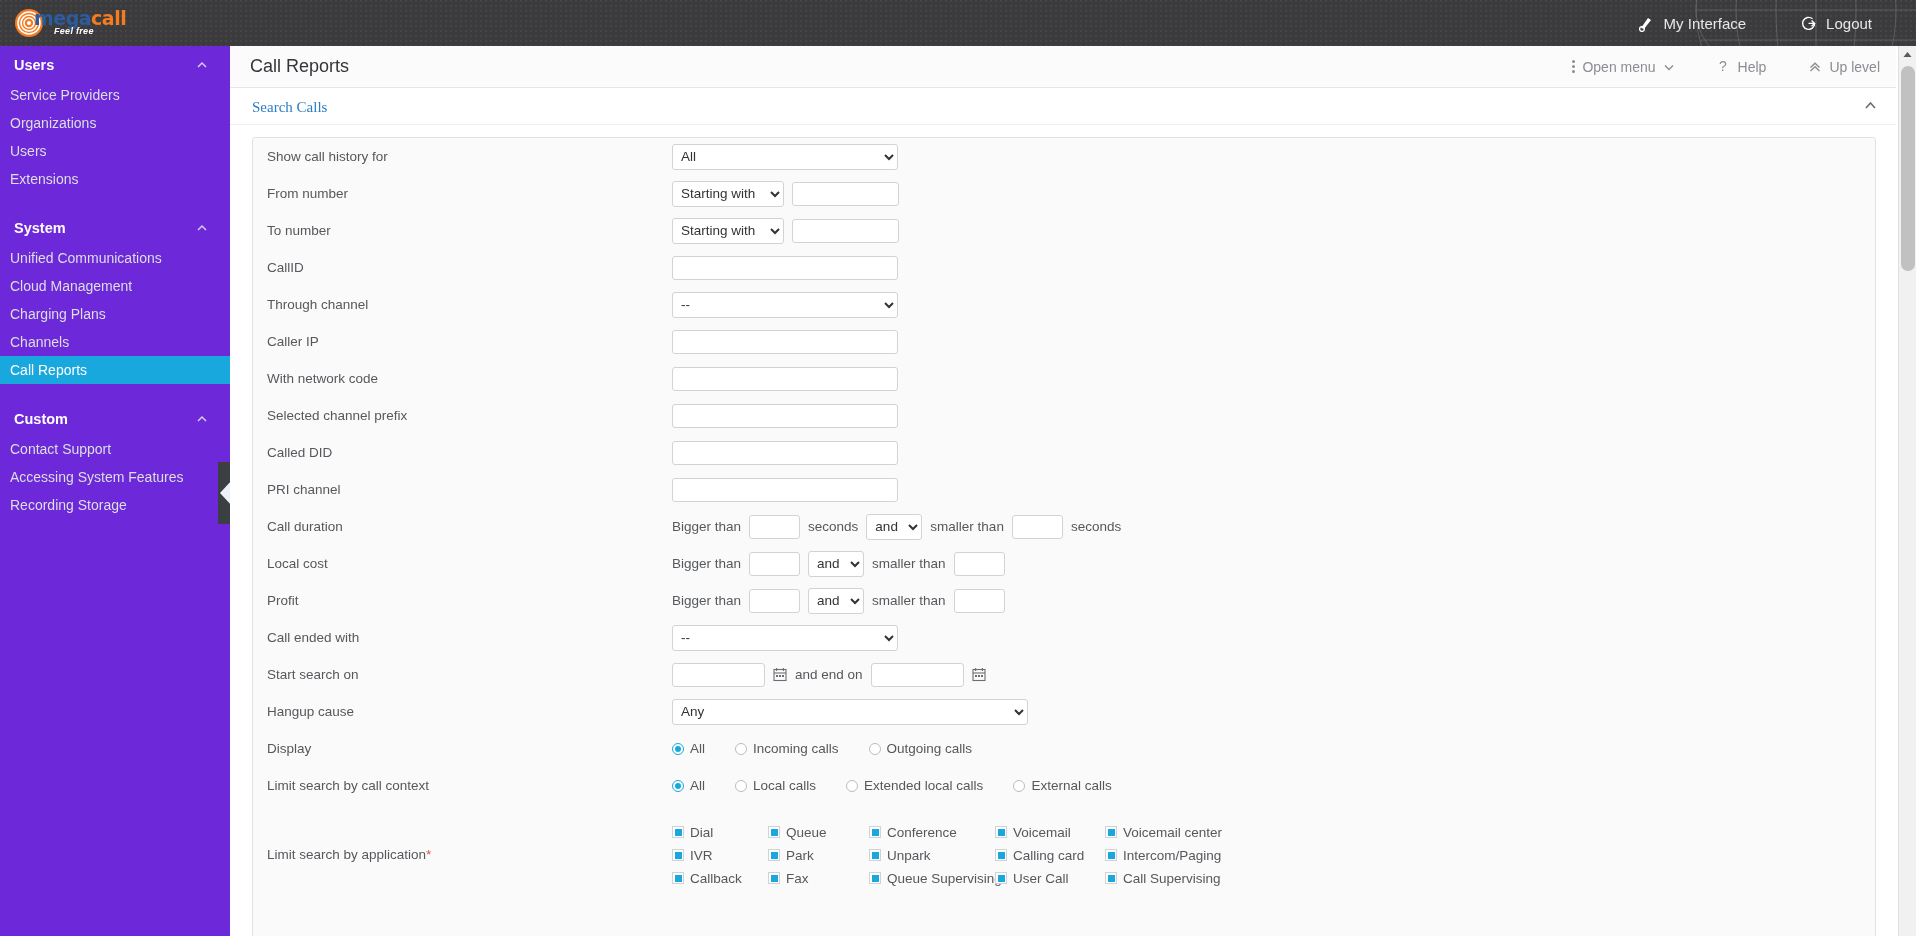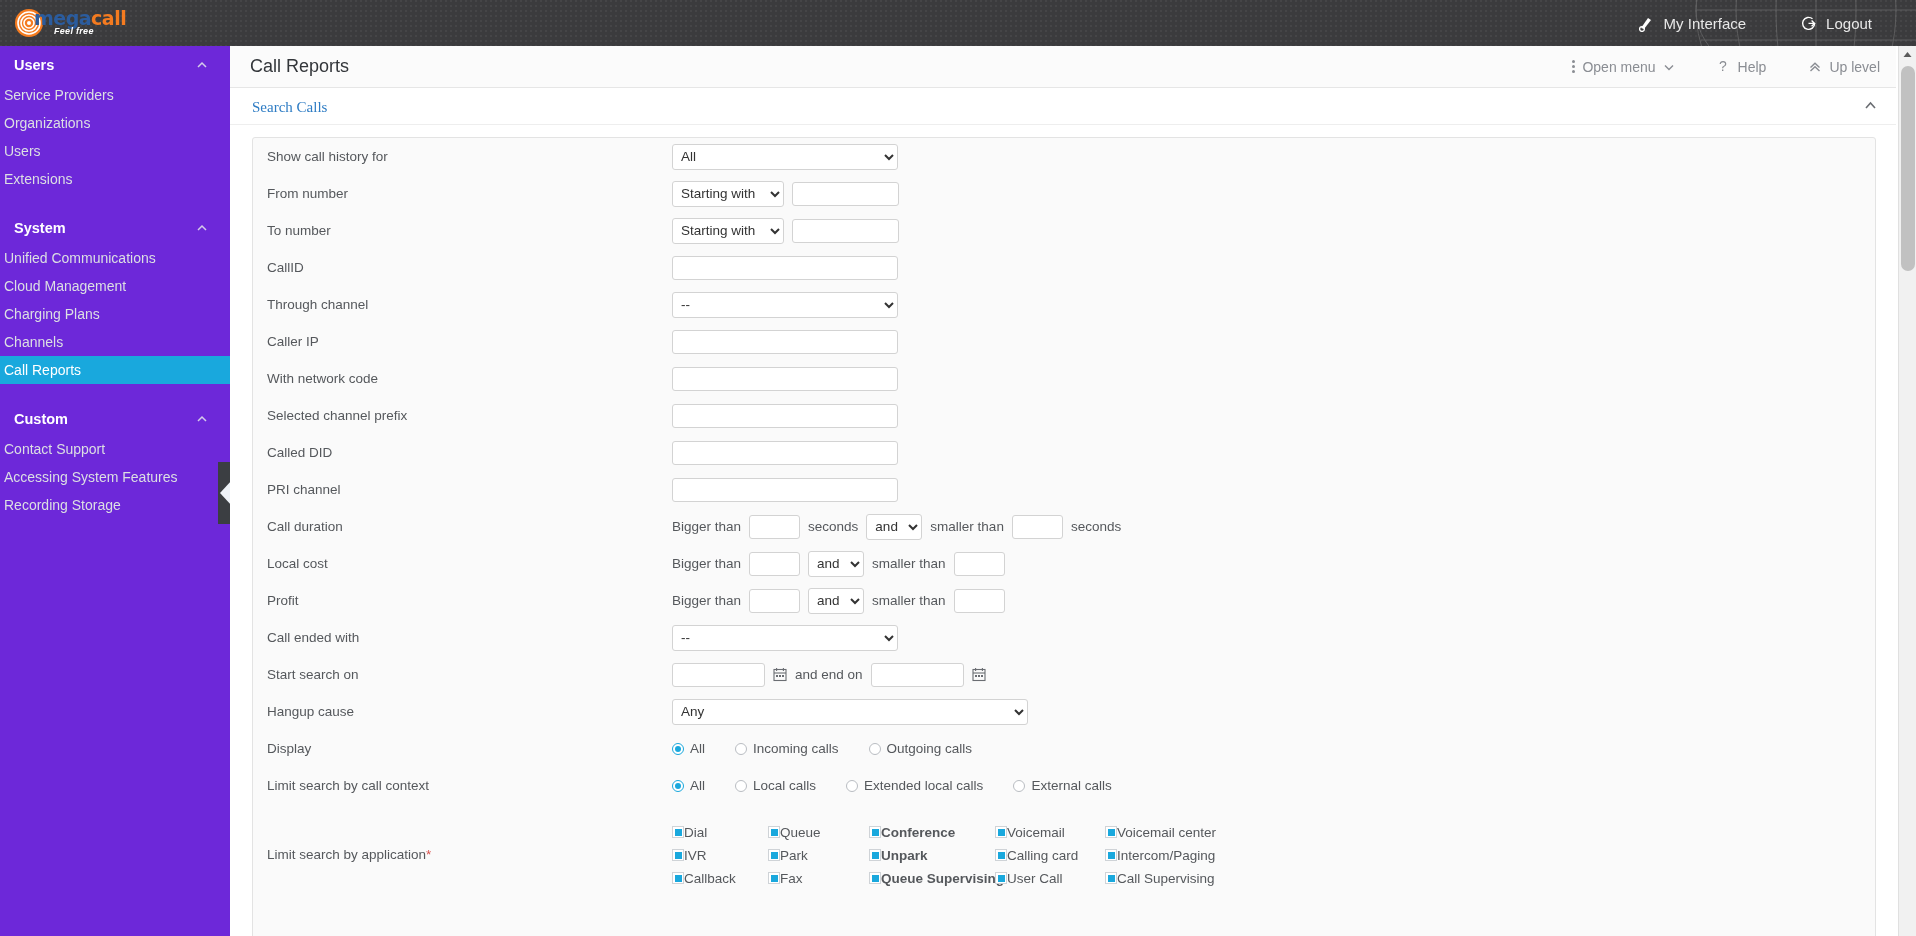--- a/index.html
+++ b/index.html
@@ -45,21 +45,21 @@
     position:absolute; left:0; top:46px; width:230px; height:890px;
     background:#6d28d9; color:#dfe2e6; overflow:hidden;
   }
   .sb-section{
     display:flex; align-items:center; justify-content:space-between;
     padding:11px 22px 8px 14px; font-weight:bold; color:#ffffff; font-size:14.5px;
     cursor:pointer;
   }
   .sb-section .chev{ width:12px; height:12px; opacity:.85;}
   .sb-item{
-    padding:5px 4px; color:#dcdfe3; font-size:14px; cursor:pointer; line-height:18px;
+    padding:5px 10px; color:#dcdfe3; font-size:14px; cursor:pointer; line-height:18px;
   }
   .sb-item.active{ background:#19a8dd; color:#ffffff; }
   .sb-spacer{ height:16px; }
   .sb-handle{
     position:absolute; left:220px; top:480px; width:12px; height:26px;
     background:#eef2f8; clip-path:polygon(100% 0, 100% 100%, 0 50%);
     cursor:pointer;
   }
   .sb-handle-bg{
     position:absolute; left:218px; top:462px; width:14px; height:62px; background:#3b3e42;
@@ -131,30 +131,30 @@
   }
   .radio.on{ border-color:#19a8dd; }
   .radio.on::after{
     content:""; position:absolute; left:2px; top:2px; width:6px; height:6px; border-radius:50%;
     background:#19a8dd;
   }
   .radio-label{ color:#55585c; font-size:13.5px; }
 
   .chk-grid{ display:flex; flex-direction:column; gap:8px; padding-top:2px;}
   .chk-line{ display:flex; align-items:center; }
-  .chk-opt{ display:flex; align-items:center; gap:0; cursor:pointer; white-space:nowrap; }
+  .chk-opt{ display:flex; align-items:center; gap:6px; cursor:pointer; white-space:nowrap; }
   .chk{
     width:12px; height:12px; border:1px solid #cfd3d7; background:#fff; flex:none;
     display:flex; align-items:center; justify-content:center;
   }
   .chk::after{ content:""; width:7px; height:7px; background:#19a8dd; display:block; }
   .chk-label{ color:#55585c; font-size:13.5px; }
 
   
-  .cc1{ width:96px; } .cc2{ width:101px; } .cc3{ width:118px;font-weight:bold; } .cc4{ width:118px;padding-left:8px; } .cc5{ width:140px; }
+  .cc1{ width:96px; } .cc2{ width:101px; } .cc3{ width:118px; } .cc4{ width:118px;padding-left:8px; } .cc5{ width:140px; }
 
   
   .scrollbar{
     position:absolute; right:0; top:46px; width:18px; height:890px; background:#f1f1f1;
     border-left:1px solid #e0e0e0;
   }
   .sb-arrow{ height:17px; display:flex; align-items:center; justify-content:center; }
   .sb-thumb{
     position:absolute; left:2px; top:20px; width:14px; height:205px; background:#c1c1c1; border-radius:7px;
   }

